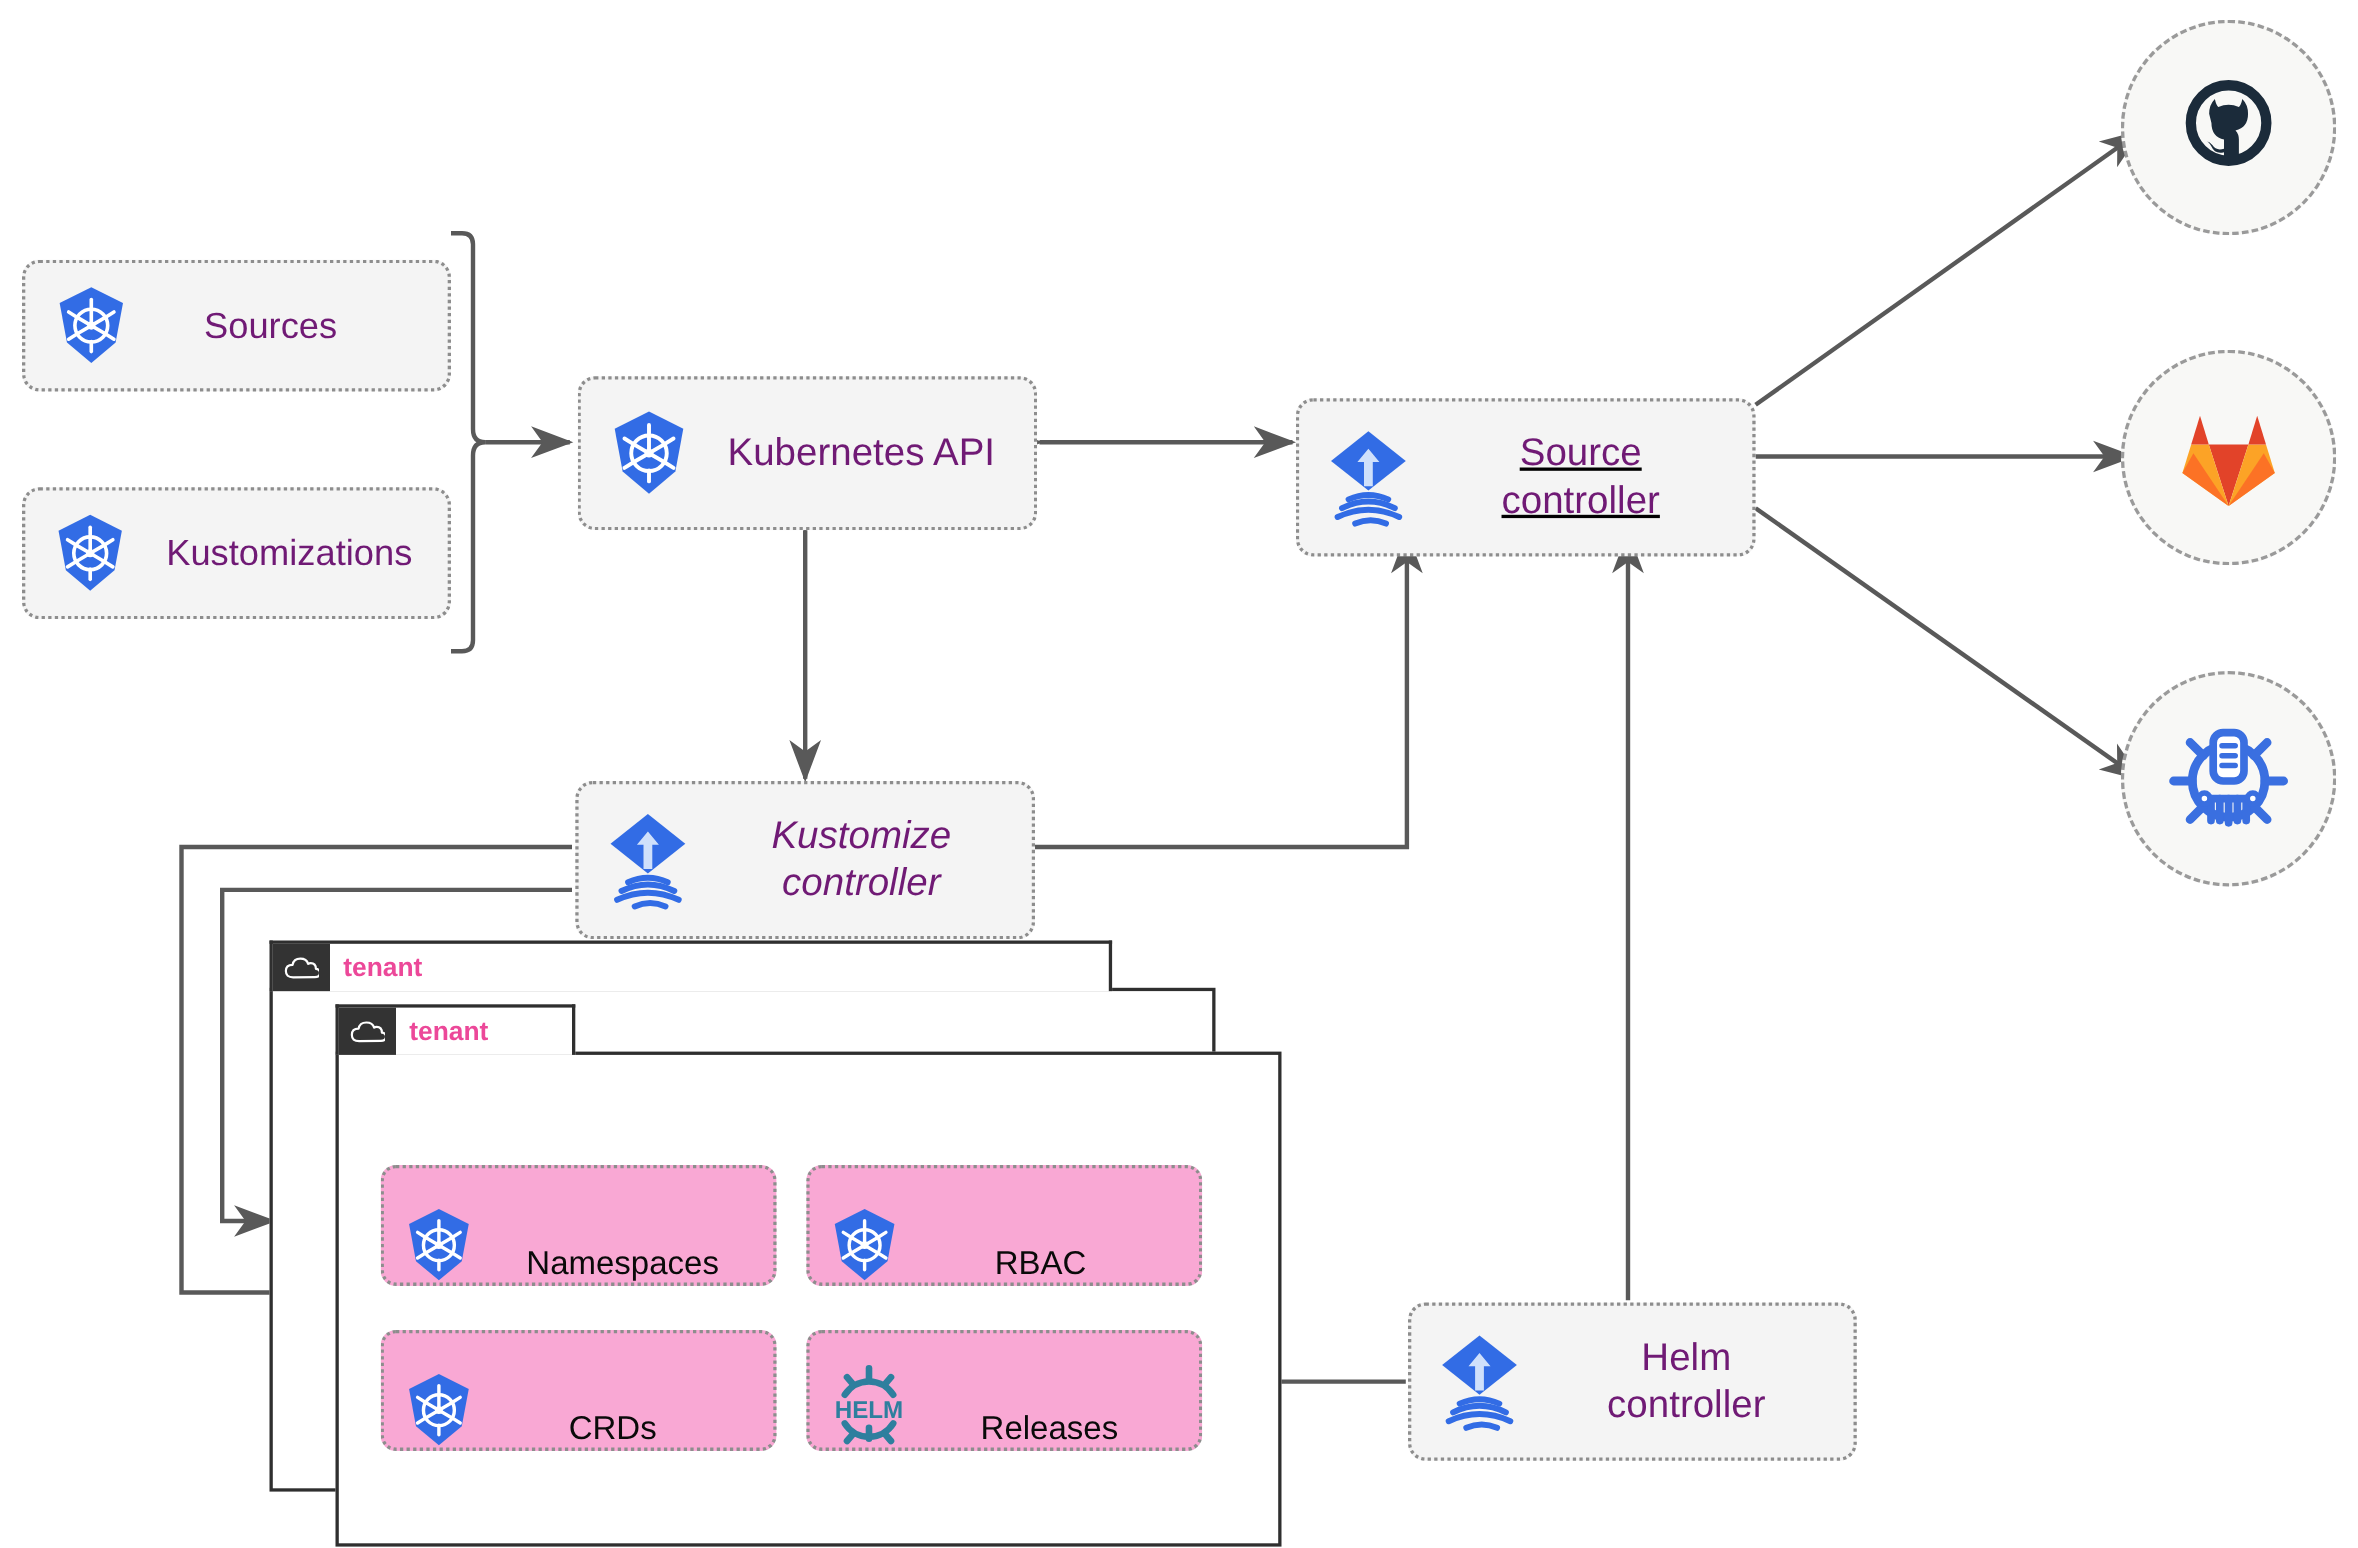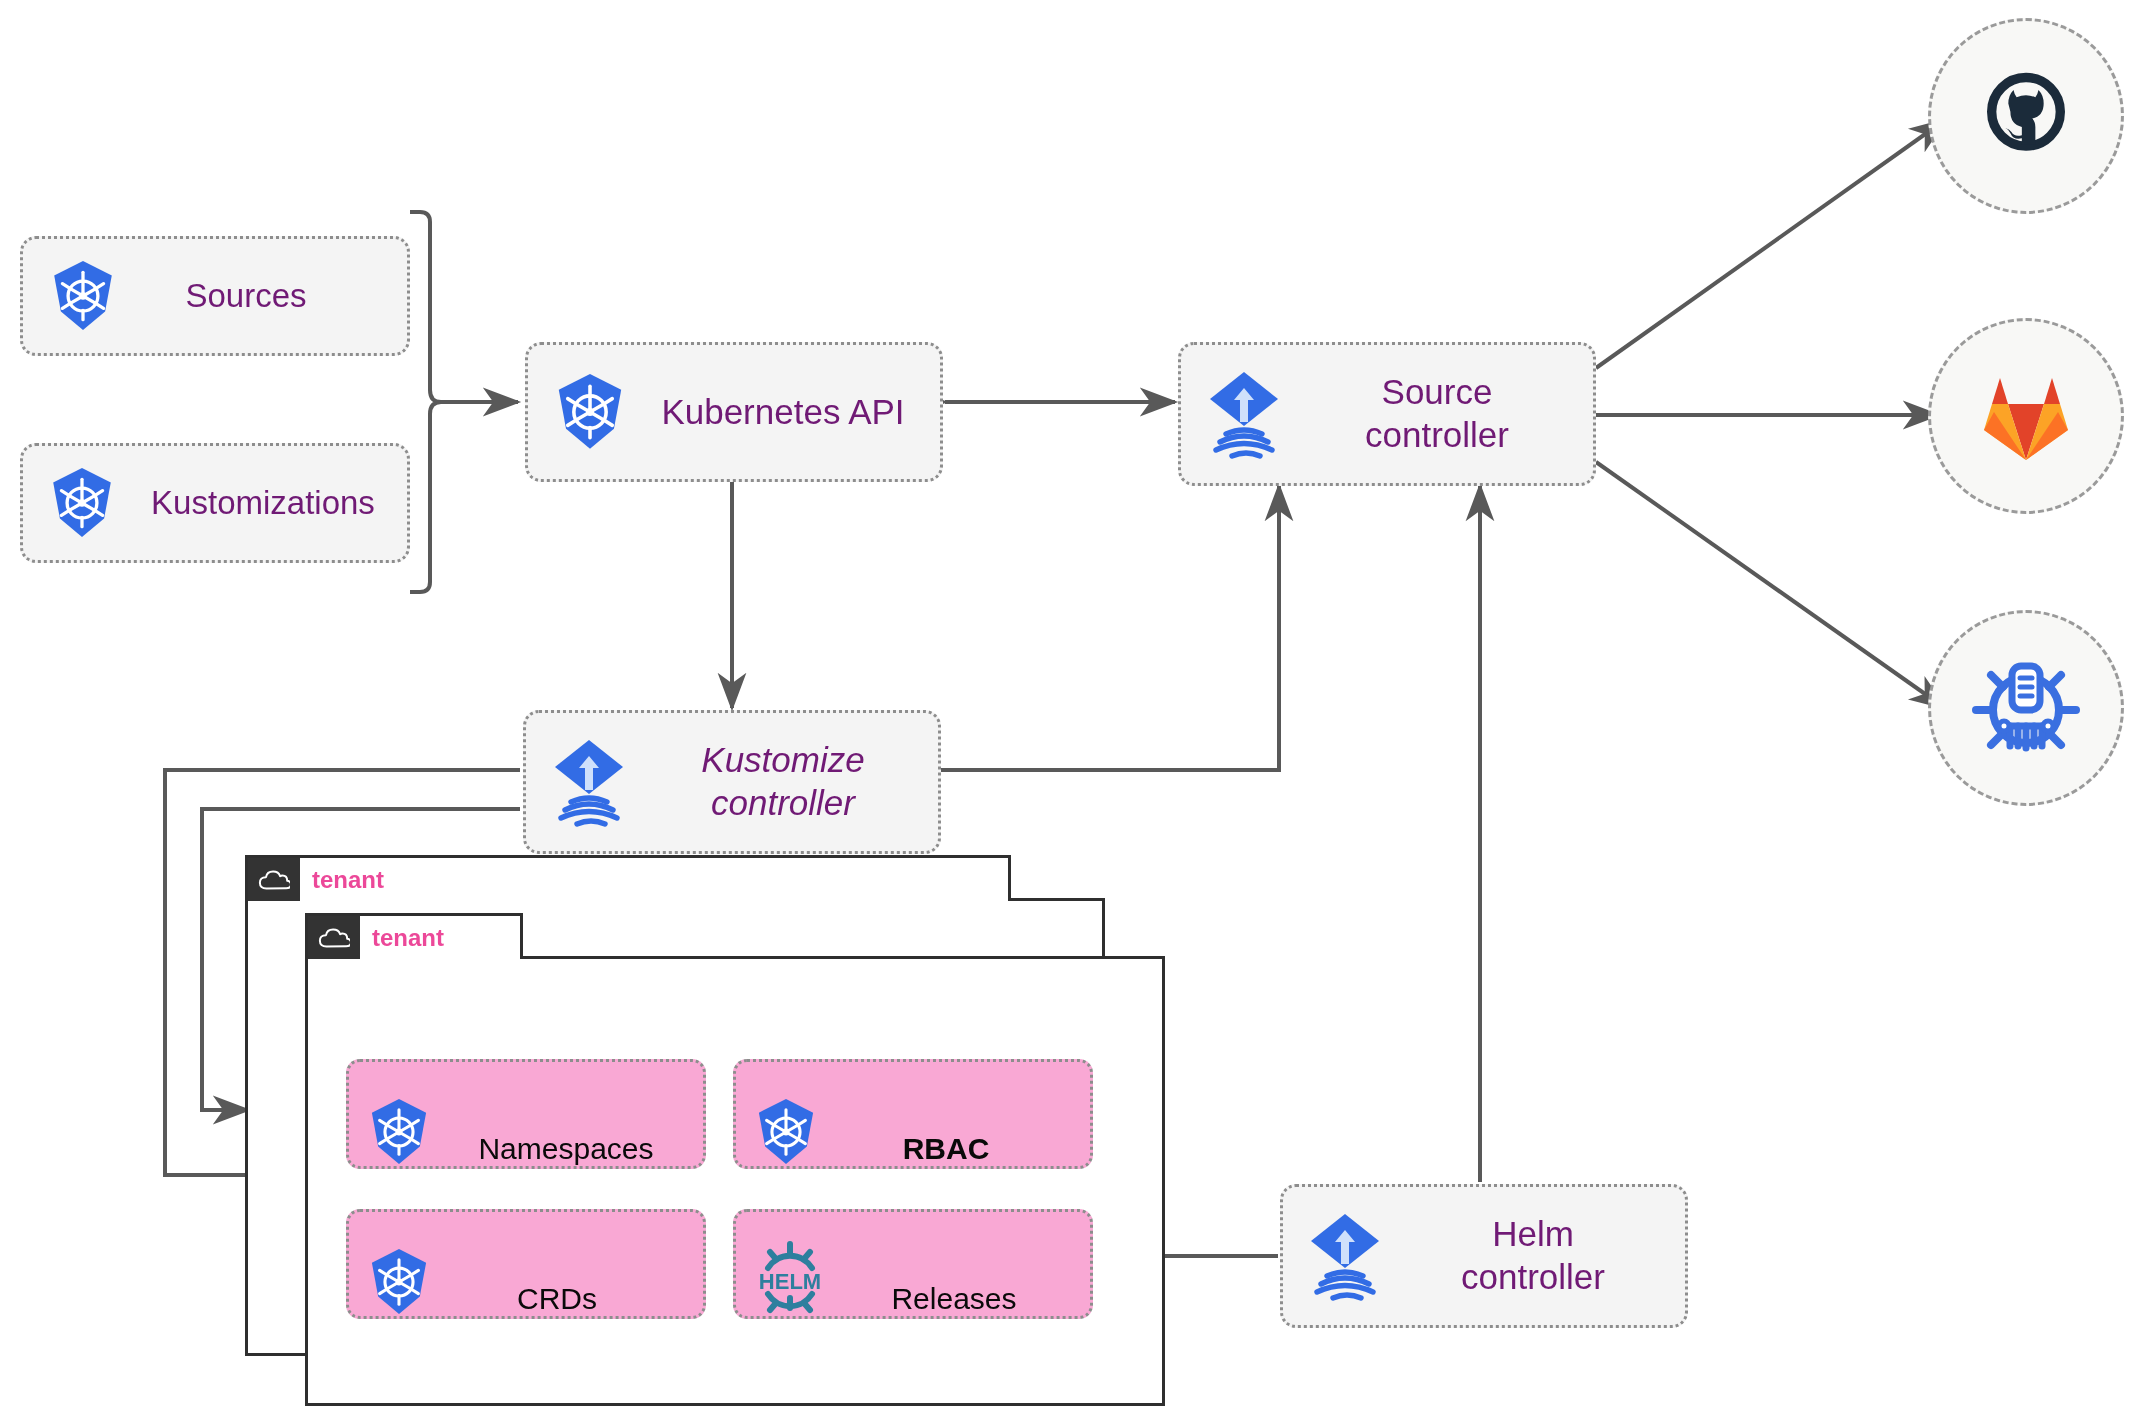--- a/index.html
+++ b/index.html
@@ -143,21 +143,21 @@
           <path d="M32 35 L20 42"></path>
             <path d="M32 35 L44 42"></path>
           <path d="M32 35 L44 28"></path>
         </g>
         <circle cx="32" cy="35" r="3.6" fill="#fff"></circle>
       </svg>
     </span>
     <span class="lbl" style="font-size:35px;padding-right:26px;">Kubernetes API</span>
   </div>
 
-  <div class="node" style="left:1178px;top:342px;width:418px;height:144px;">
+  <div class="node" style="left:1178px;top:362px;width:418px;height:144px;text-decoration:underline;">
     <span class="ico" style="width:126px;">
       <svg width="80" height="92" viewBox="0 0 80 92">
         <path d="M40 4 L74 31 L40 58 L6 31 Z" fill="#326ce5"></path>
         <path d="M40 20 L50 32 L44 32 L44 54 L36 54 L36 32 L30 32 Z" fill="#cfe0fb"></path>
         <g stroke="#326ce5" stroke-width="5.4" fill="none" stroke-linecap="round">
           <path d="M16 74 Q 40 62 64 74"></path>
           <path d="M12 82 Q 40 69 68 82"></path>
           <path d="M22 66 Q 40 58 58 66"></path>
           <path d="M28 88 Q 42 82 56 88"></path>
         </g>
@@ -291,21 +291,21 @@
             <path d="M32 35 L20 42"></path>
               <path d="M32 35 L44 42"></path>
             <path d="M32 35 L44 28"></path>
           </g>
           <circle cx="32" cy="35" r="3.6" fill="#fff"></circle>
         </svg>
       </span>
       <span class="lbl" style="padding-right:20px;">Namespaces</span>
     </div>
 
-    <div class="sub" style="left:425px;top:100px;width:360px;height:110px;font-weight:bold;">
+    <div class="sub" style="left:425px;top:100px;width:360px;height:110px;">
       <span class="ico" style="width:100px;">
         <svg width="62" height="68" viewBox="0 0 64 70">
           <path d="M32 1 L60 15 L53.5 50 L32 68 L10.5 50 L4 15 Z" fill="#326ce5"></path>
           <g stroke="#fff" stroke-width="3.2" fill="none" stroke-linecap="round">
             <circle cx="32" cy="35" r="14.5"></circle>
             <path d="M32 12 L32 21"></path>
               <path d="M32 49 L32 58"></path>
             <path d="M12 23 L20 28"></path>
               <path d="M44 42 L52 47"></path>
             <path d="M12 47 L20 42"></path>

